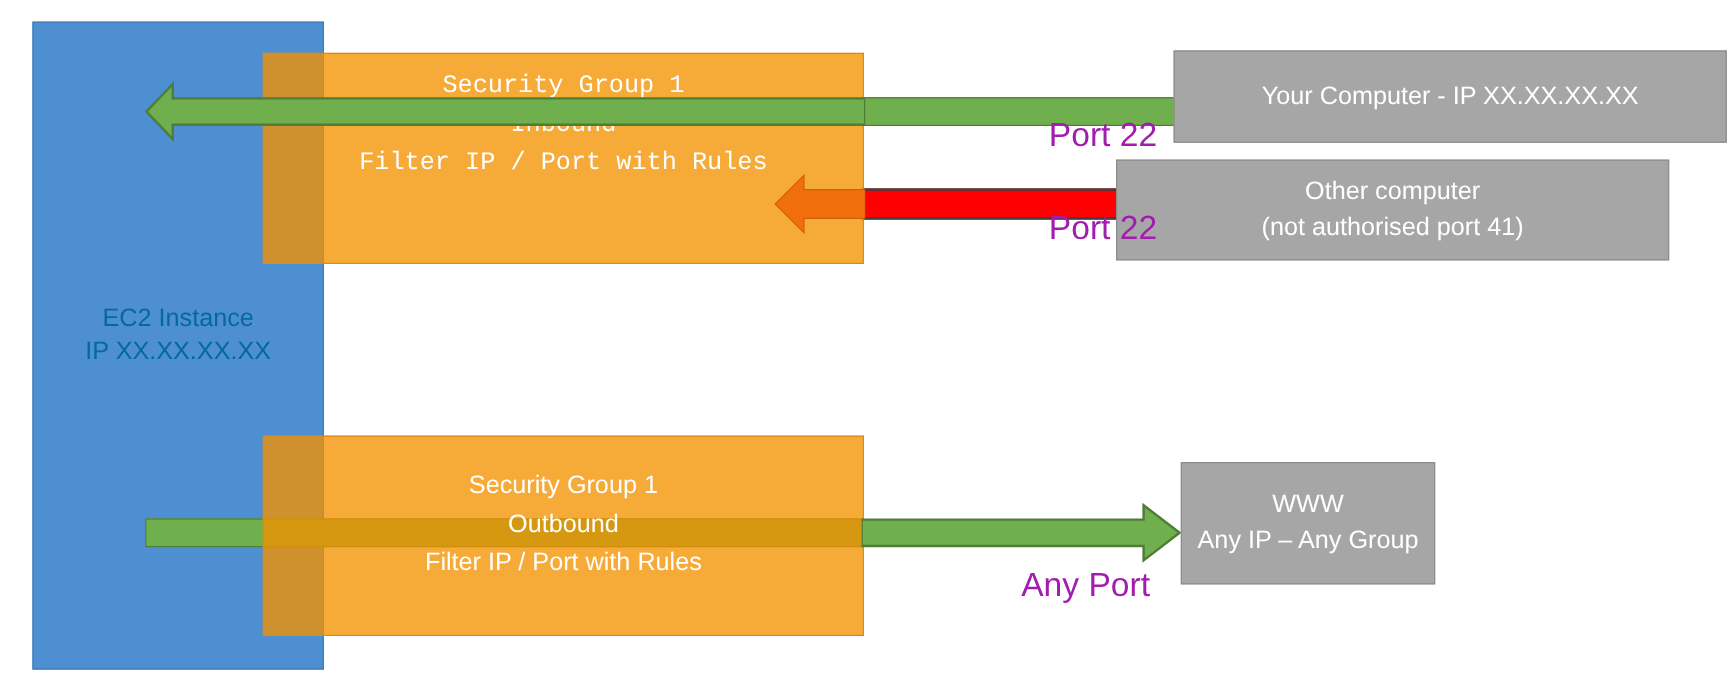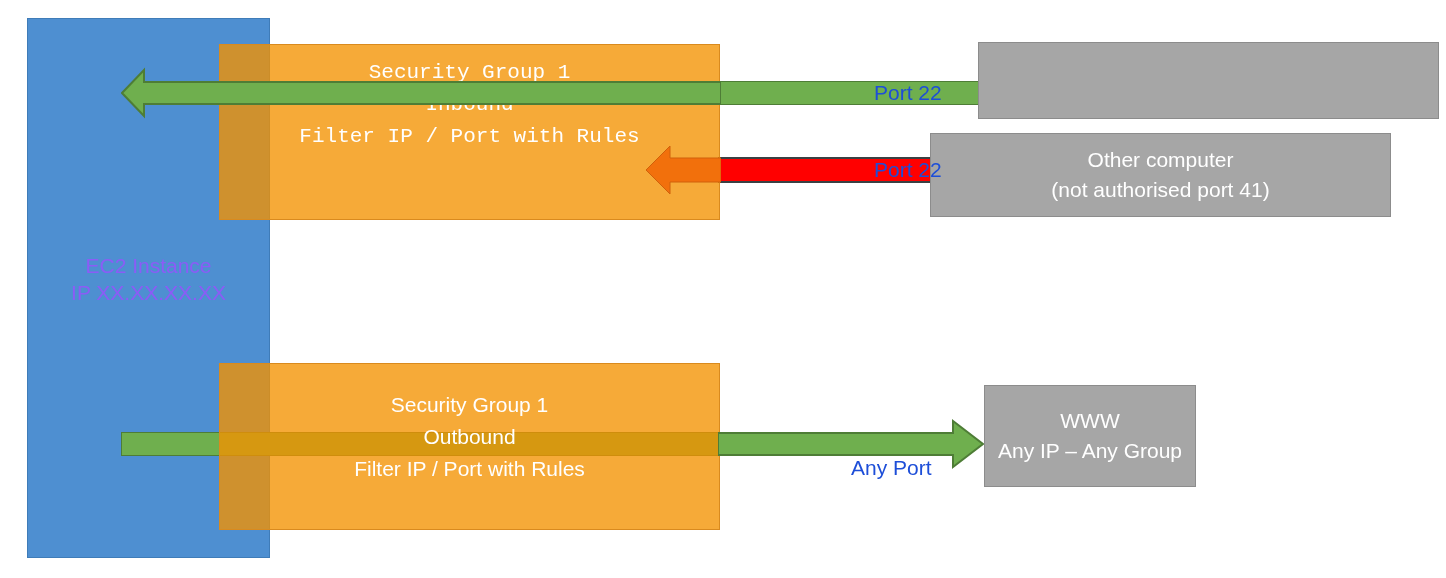--- a/index.html
+++ b/index.html
@@ -30,21 +30,21 @@
     background: #4E8FD1;
     border: 1px solid #3F7CB8;
     z-index: 1;
   }
   .ec2-label {
     position: absolute;
     left: 27px;
     top: 252px;
     width: 243px;
     text-align: center;
-    color: #8b5cf6;
+    color: #0369a1;
     font-size: 21px;
     line-height: 27px;
     z-index: 6;
     pointer-events: none;
   }
   
   .sg-box {
     position: absolute;
     background: rgba(243,146,0,0.78);
     border: 1px solid #D98A1E;
@@ -145,26 +145,27 @@
     height: 24px;
     background: #6FAF4E;
     border-top: 1px solid #4E7D36;
     border-bottom: 1px solid #4E7D36;
     z-index: 2;
   }
 
   
   .port-label {
     position: absolute;
-    color: #1d4ed8;
-    font-size: 21px;
+    color: #a21caf;
+    font-size: 28px;
     line-height: 24px;
     z-index: 8;
     white-space: nowrap;
     pointer-events: none;
+    margin-top: 20px;
   }
   .port-label-in   { left: 874px; top: 81px; }
   .port-label-red  { left: 874px; top: 158px; }
   .port-label-out  { left: 851px; top: 456px; }
 
   
   .gray-box {
     position: absolute;
     background: #A6A6A6;
     border: 1px solid #8C8C8C;
@@ -245,20 +246,21 @@
   <div class="port-label port-label-in">Port 22</div>
   <div class="port-label port-label-red">Port 22</div>
   <div class="port-label port-label-out">Any Port</div>
 
   <div class="ec2-label">
     <div>EC2 Instance</div>
     <div>IP XX.XX.XX.XX</div>
   </div>
 
   <div class="gray-box gray-your-computer">
+    <div>Your Computer - IP XX.XX.XX.XX</div>
   </div>
 
   <div class="gray-box gray-other-computer">
     <div>Other computer</div>
     <div>(not authorised port 41)</div>
   </div>
 
   <div class="gray-box gray-www">
     <div>WWW</div>
     <div>Any IP – Any Group</div>

